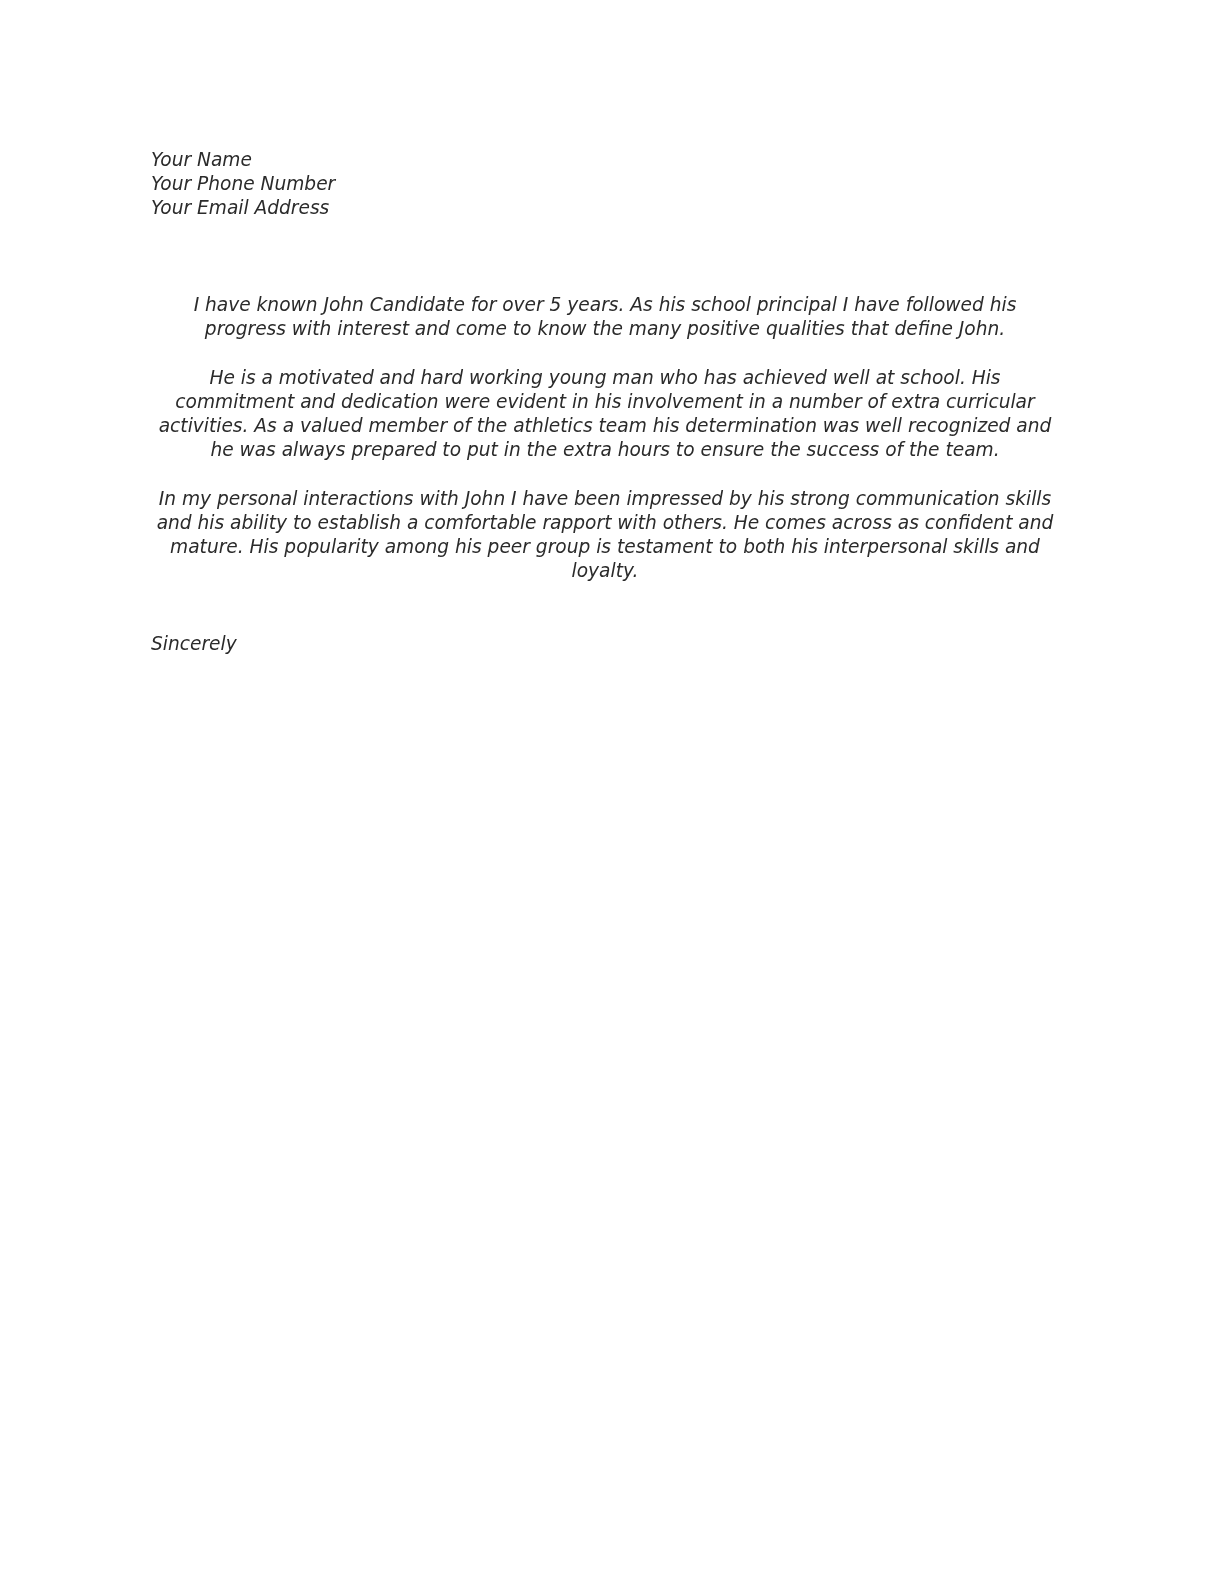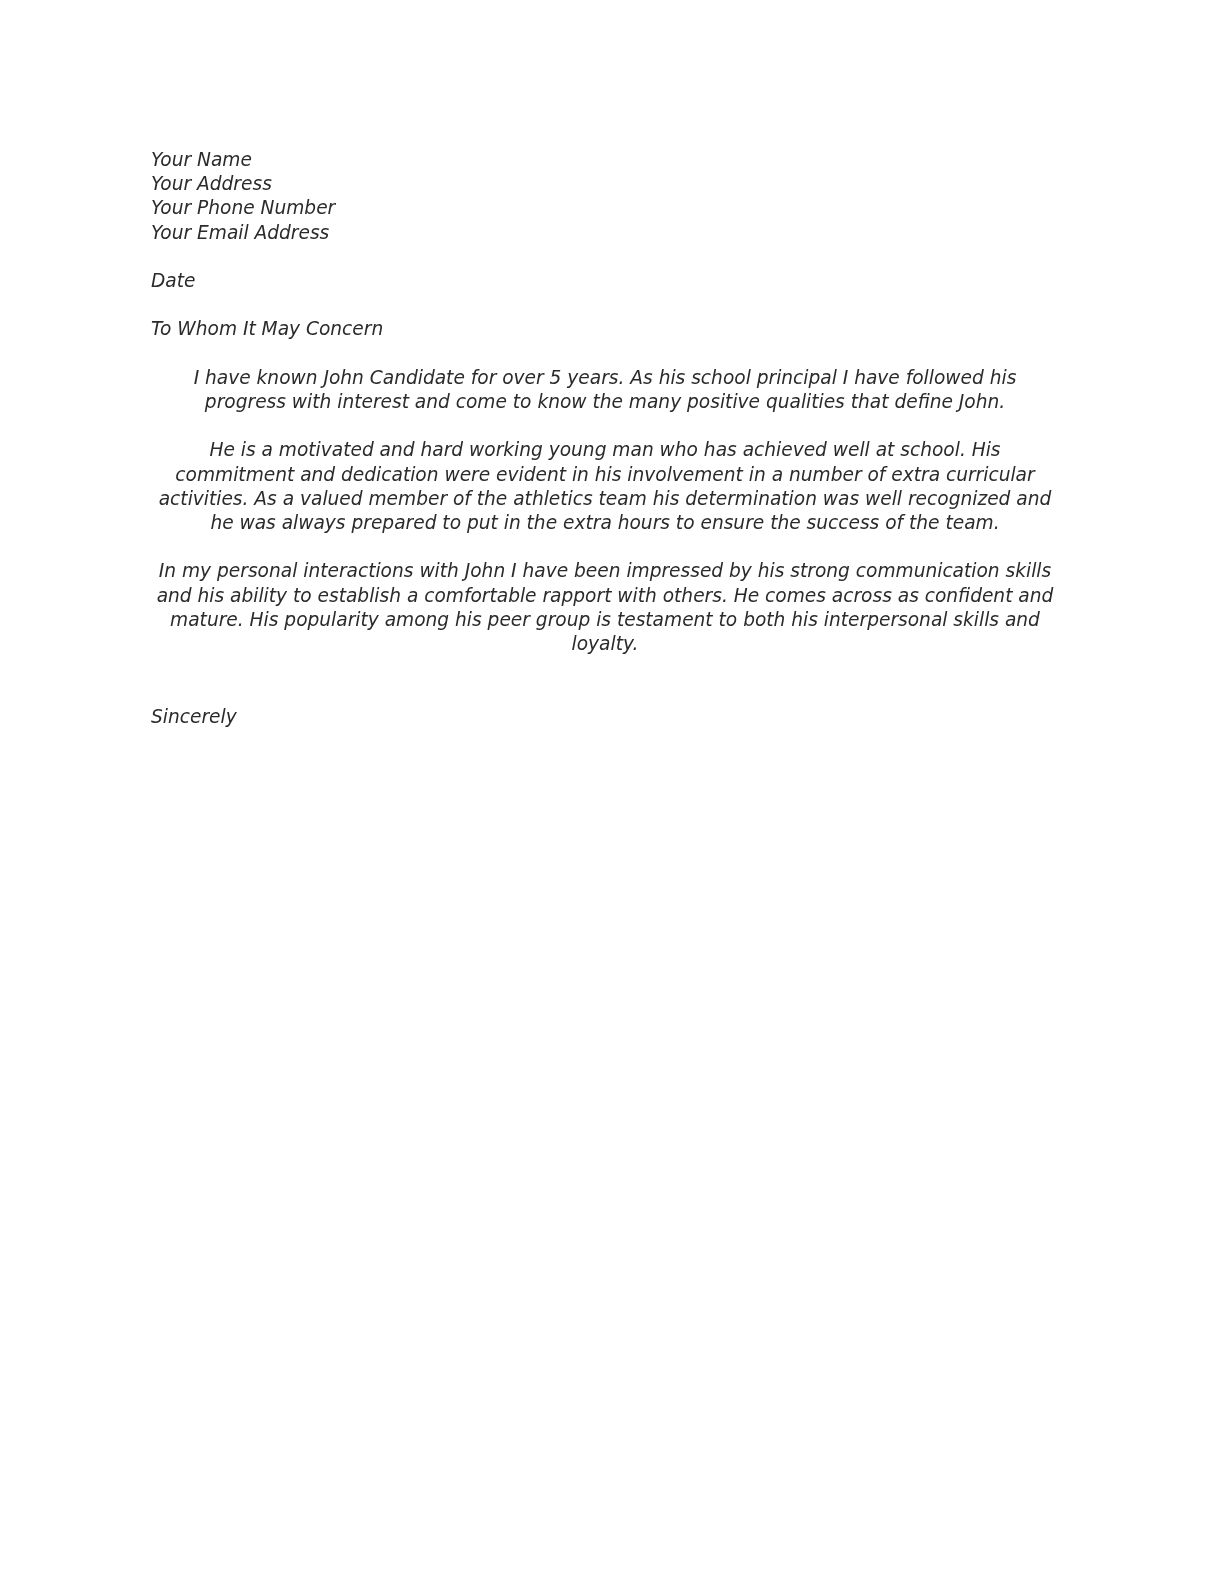--- a/index.html
+++ b/index.html
@@ -49,32 +49,29 @@
   }
 </style>
 </head>
 <body>
 
 <div class="page">
   <div class="letter">
 
     <div class="sender-block">
       <span class="sender-line">Your Name</span>
-      <span class="sender-line">Your Address</span>
       <span class="sender-line">Your Phone Number</span>
       <span class="sender-line">Your Email Address</span>
     </div>
 
     <span class="spacer-line"></span>
 
-    <span class="block">Date</span>
 
     <span class="spacer-line"></span>
 
-    <span class="block">To Whom It May Concern</span>
 
     <span class="spacer-line"></span>
 
     <span class="para">I have known John Candidate for over 5 years. As his school principal I have followed his progress with interest and come to know the many positive qualities that define John.</span>
 
     <span class="spacer-line"></span>
 
     <span class="para">He is a motivated and hard working young man who has achieved well at school. His commitment and dedication were evident in his involvement in a number of extra curricular activities. As a valued member of the athletics team his determination was well recognized and he was always prepared to put in the extra hours to ensure the success of the team.</span>
 
     <span class="spacer-line"></span>

